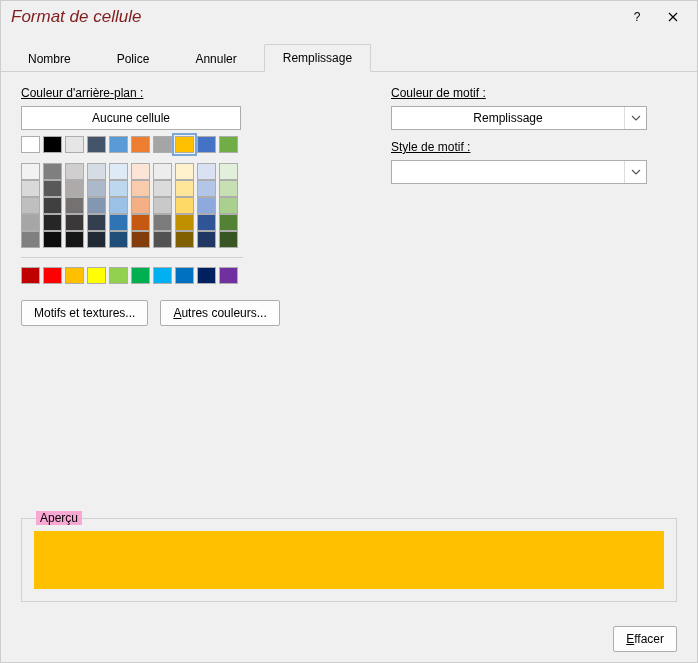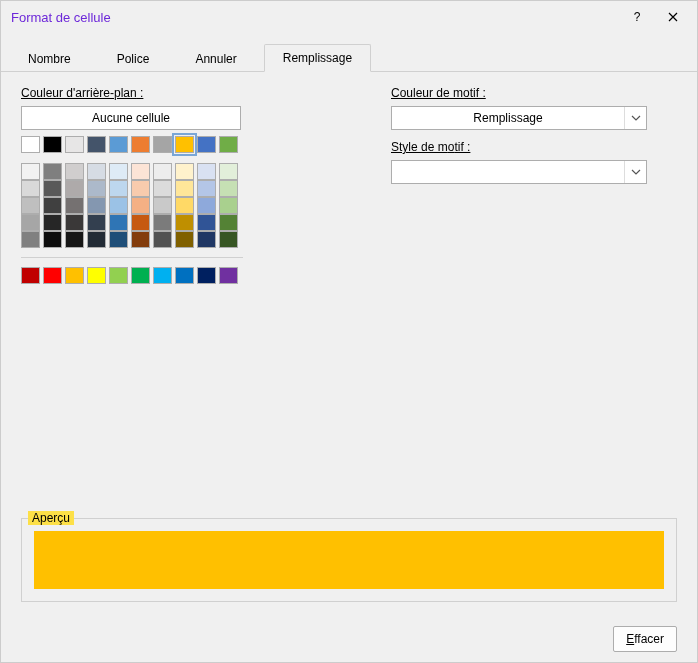--- a/index.html
+++ b/index.html
@@ -1,19 +1,19 @@
 <!DOCTYPE html>
 <html><head>
 <meta charset="utf-8">
 <style>
   * { box-sizing: border-box; font-family: "Segoe UI", Tahoma, sans-serif; font-size: 12px; }
   body { margin: 0; background: #f0f0f0; width: 698px; height: 663px; overflow: hidden; }
   .dialog { width: 698px; height: 663px; background: #f0f0f0; border: 1px solid #ccc; display: flex; flex-direction: column; }
   .titlebar { display: flex; align-items: center; height: 32px; padding: 0 6px 0 10px; }
-  .titlebar .title { flex: 1; font-weight: 400; font-size: 13px; color: #6d28d9; }
+  .titlebar .title { flex: 1; font-weight: 400; font-size: 17px; color: #7f1d1d; font-style: italic; }
   .titlebar .tb-btn { width: 36px; height: 28px; display: flex; align-items: center; justify-content: center; color: #000; }
   .tabs { display: flex; align-items: flex-end; padding: 10px 8px 0 8px; border-bottom: 1px solid #d0d0d0; gap: 8px; }
   .tab { padding: 6px 18px; cursor: pointer; color: #000; background: transparent; border: 1px solid transparent; border-bottom: none; position: relative; top: 1px; }
   .tab.active { background: #f0f0f0; border: 1px solid #d0d0d0; border-bottom: 1px solid #f0f0f0; border-radius: 2px 2px 0 0; }
   .content { flex: 1; padding: 14px 20px 10px 20px; display: flex; flex-direction: column; }
   .cols { display: flex; gap: 50px; }
   .left { width: 320px; }
   .right { flex: 1; }
   .label { margin-bottom: 6px; color: #000; text-decoration: underline; }
   .u { text-decoration: underline; }
@@ -22,21 +22,21 @@
   .row { display: flex; gap: 3px; }
   .sw { width: 19px; height: 17px; border: 1px solid #adadad; cursor: pointer; }
   .sw.selected { outline: 2px solid #7aa7d7; outline-offset: 1px; }
   .sep { height: 1px; background: #d0d0d0; margin: 6px 0 6px 0; width: 222px; }
   .btnrow { display: flex; gap: 12px; margin-top: 16px; }
   .btn { border: 1px solid #adadad; background: #fdfdfd; padding: 5px 12px; cursor: pointer; border-radius: 2px; }
   .select { display: flex; align-items: center; border: 1px solid #adadad; background: #fff; height: 24px; width: 256px; }
   .select .val { flex: 1; text-align: center; padding: 0 6px; }
   .select .caret { width: 22px; height: 100%; display: flex; align-items: center; justify-content: center; border-left: 1px solid #ddd; }
   .preview-wrap { border: 1px solid #d0d0d0; background: #f0f0f0; margin-top: auto; padding: 12px; position: relative; }
-  .preview-label { position: absolute; top: -8px; left: 6px; background: #fde047; padding: 0 4px; }
+  .preview-label { position: absolute; top: -8px; left: 14px; background: #f9a8d4; padding: 0 4px; }
   .preview { height: 58px; width: 100%; }
   .footer { display: flex; justify-content: flex-end; gap: 10px; padding: 10px 18px 14px 18px; }
   .footer .btn { width: 110px; text-align: center; }
   .btn.primary { border: 1.5px solid #2a6fc9; }
   .clear-row { display: flex; justify-content: flex-end; margin-top: 24px; }
   svg { display: block; }
 </style>
 </head>
 <body>
 
@@ -151,20 +151,26 @@
               <div class="sw" style="background: rgb(255, 192, 0);"></div>
               <div class="sw" style="background: rgb(255, 255, 0);"></div>
               <div class="sw" style="background: rgb(146, 208, 80);"></div>
               <div class="sw" style="background: rgb(0, 176, 80);"></div>
               <div class="sw" style="background: rgb(0, 176, 240);"></div>
               <div class="sw" style="background: rgb(0, 112, 192);"></div>
               <div class="sw" style="background: rgb(0, 32, 96);"></div>
               <div class="sw" style="background: rgb(112, 48, 160);"></div>
             </div>
         </div>
+        <div class="btnrow">
+          <div class="btn"><span>Motifs et textures...</span></div>
+          <div class="btn">
+            <span></span><span class="u">A</span><span>utres couleurs...</span>
+          </div>
+        </div>
       </div>
 
       <div class="right">
         <div class="label">
           <span>Couleur de </span><span class="u">m</span><span>otif :</span>
         </div>
         <div class="select">
           <div class="val">Remplissage</div>
           <div class="caret">
             <svg width="10" height="6" viewBox="0 0 10 6">

